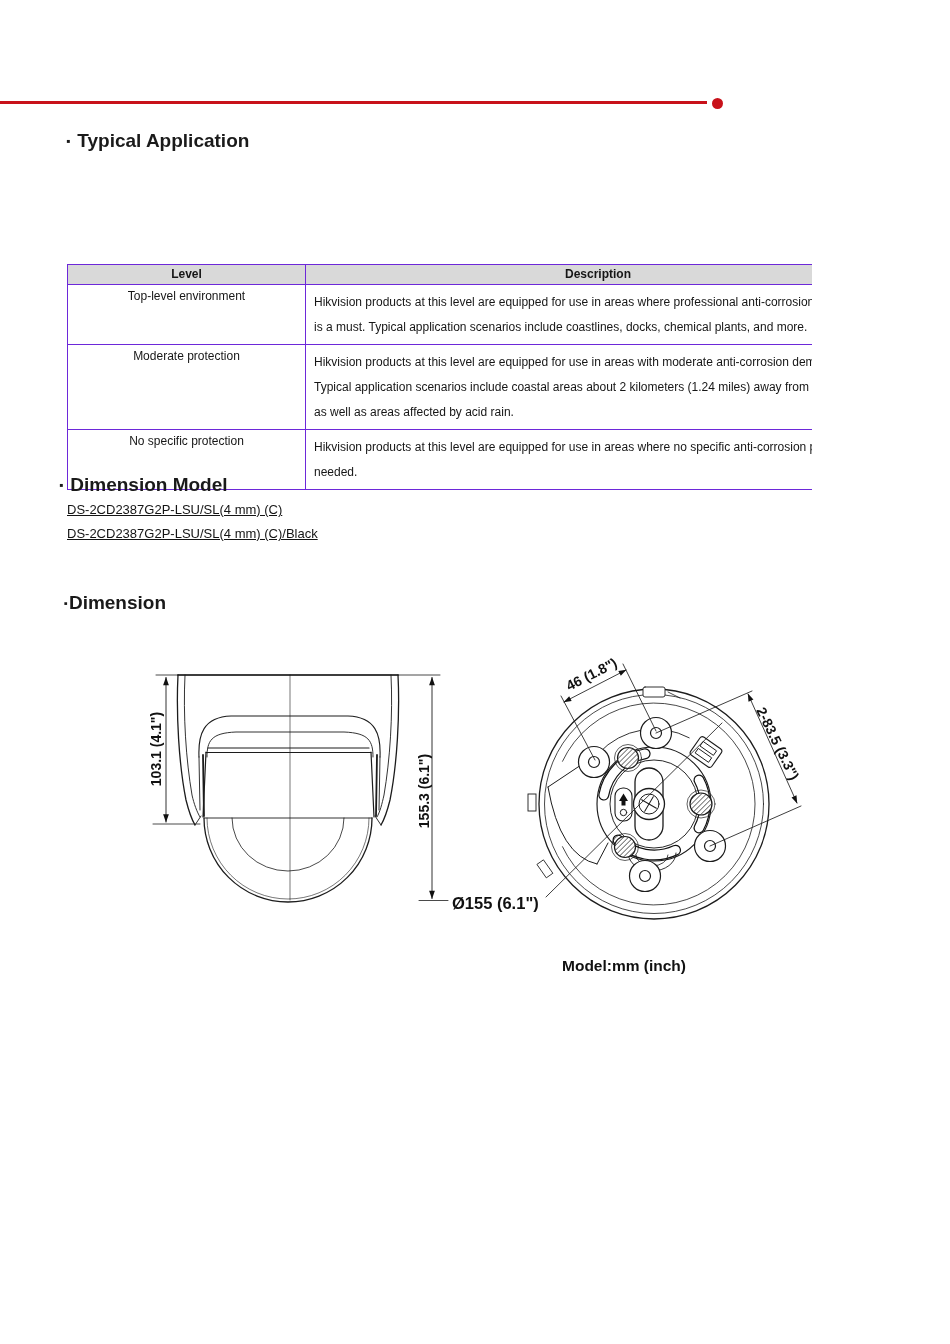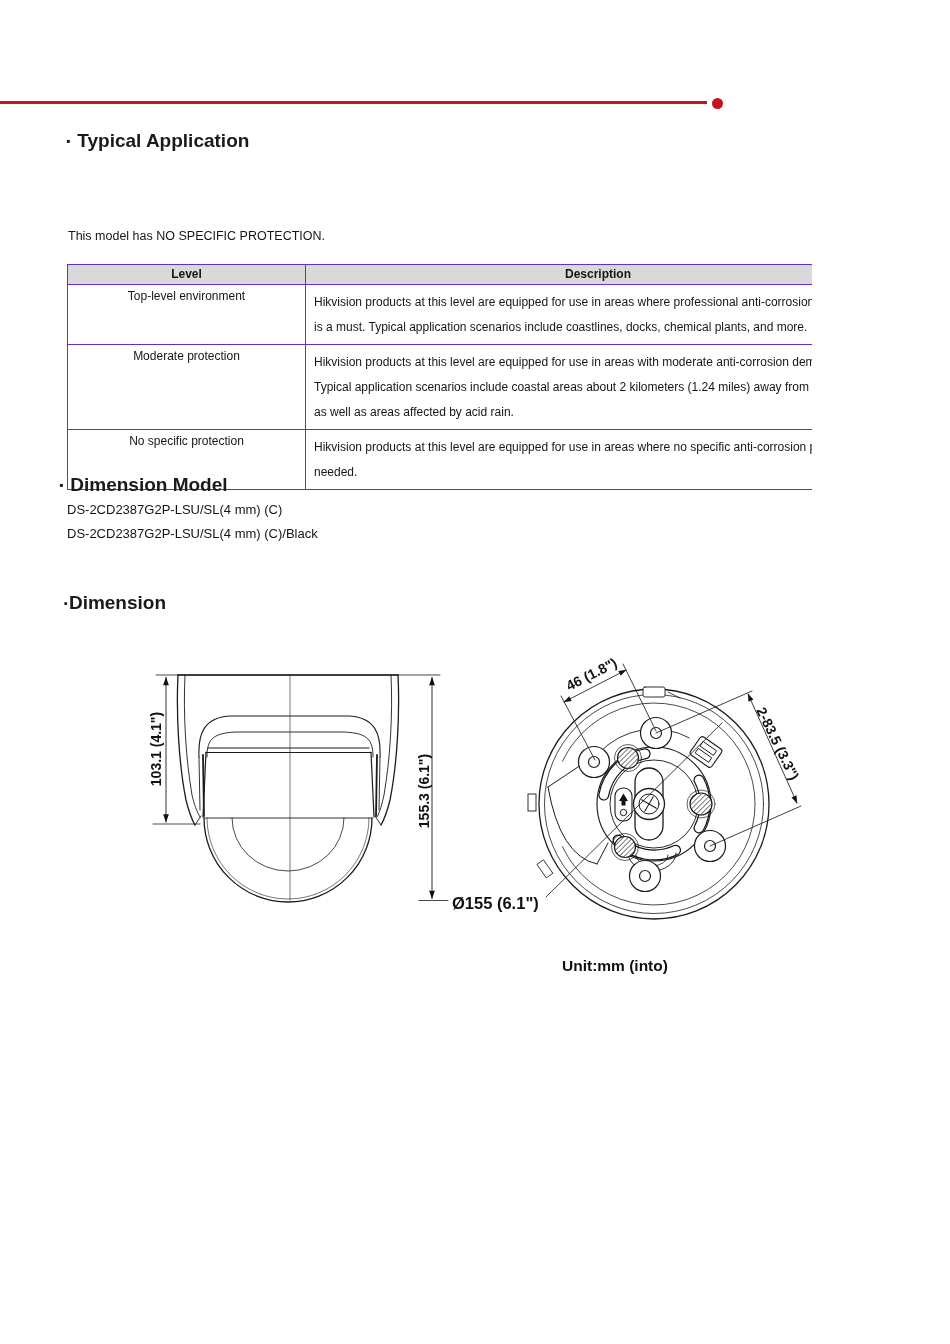--- a/index.html
+++ b/index.html
@@ -49,21 +49,21 @@
     padding:2px 4px;height:15px;
   }
   table.level-table td.lv{
     text-align:center;padding:4px 6px 2px 6px;
   }
   table.level-table td.ds{
     padding:5px 8px 4px 8px;line-height:25px;
   }
 
   .model-line{
-    position:absolute;left:67px;font-size:13px;color:#141414;white-space:nowrap;
+    position:absolute;left:67px;font-size:13px;color:#141414;white-space:nowrap;text-decoration:underline;
   }
   #model-0{top:502px;}
   #model-1{top:526px;}
 
   #drawing{position:absolute;left:130px;top:650px;width:720px;height:350px;}
   #drawing svg{display:block;}
   .dim-label{font-family:"Liberation Sans",sans-serif;font-weight:bold;fill:#111;}
 
   #unit-note{
     position:absolute;left:562px;top:957px;
@@ -75,21 +75,20 @@
 
 <div id="page">
 
   <div class="red-rule"></div>
   <div class="red-dot"></div>
 
   <div class="heading" id="h-typical">
     <span class="bullet">▪</span><span>Typical Application</span>
   </div>
 
-  <div class="body-text" id="note">This model has NO SPECIFIC PROTECTION.</div>
 
   <table class="level-table">
     <colgroup>
         <col class="c-level">
         <col class="c-desc">
       </colgroup>
     <thead>
       <tr>
         <th>Level</th>
         <th>Description</th>
@@ -272,15 +271,15 @@
           <line x1="710" y1="846" x2="801" y2="806"></line>
           <line x1="748" y1="694" x2="797" y2="803" marker-start="url(#arr)" marker-end="url(#arr)"></line>
         </g>
       </g>
       <text class="dim-label" x="592" y="679" font-size="14" text-anchor="middle" transform="rotate(-27 592 675)">46 (1.8")</text>
       <text class="dim-label" x="777" y="748" font-size="14" text-anchor="middle" transform="rotate(64 777 744)">2-83.5 (3.3")</text>
       <text class="dim-label" x="452" y="909" font-size="16.5">Ø155 (6.1")</text>
     </svg>
   </div>
 
-  <div id="unit-note">Unit:mm (into)</div>
+  <div id="unit-note">Model:mm (inch)</div>
 
 </div>
 
 </body></html>

